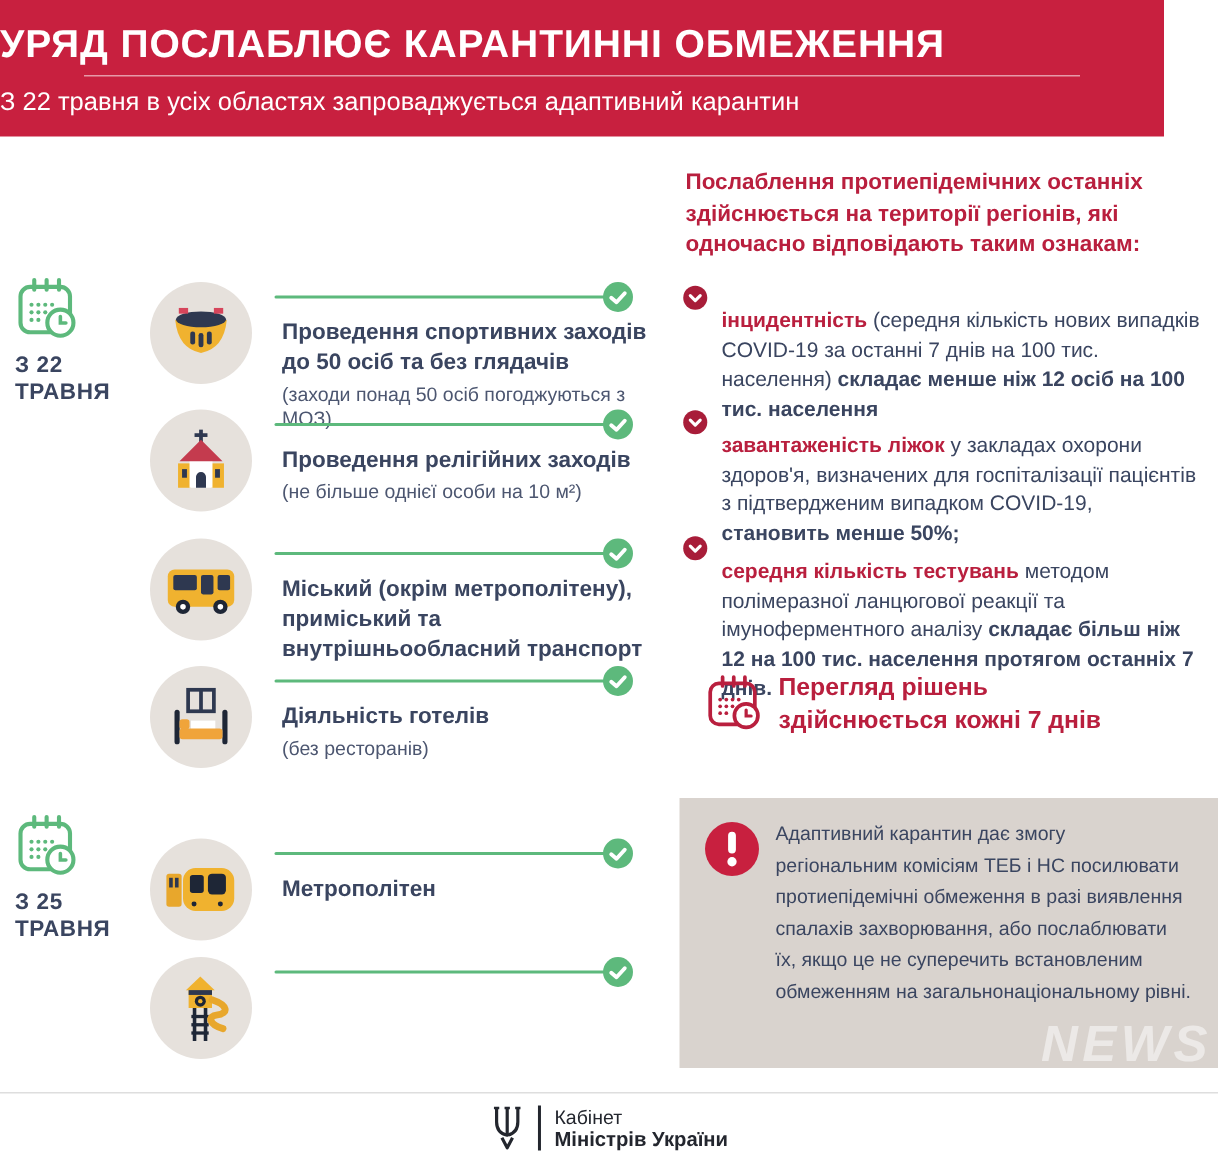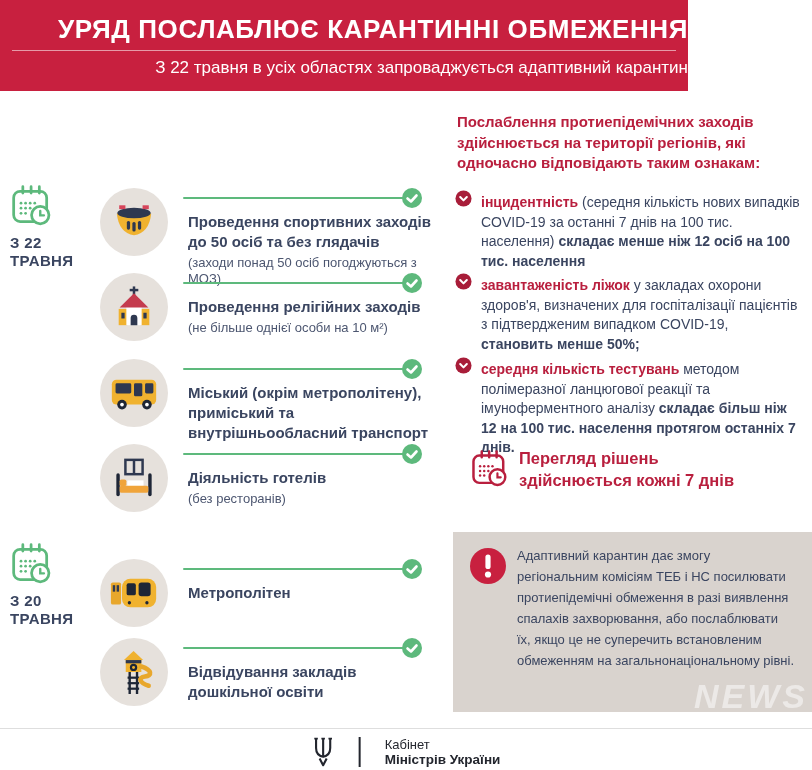--- a/index.html
+++ b/index.html
@@ -1,20 +1,20 @@
 <!DOCTYPE html>
 <html lang="uk" style="--red: #c8203f; --crimson: #b91f3e; --navy: #3a4560; --green: #5db97c; --yellow: #f0b22f; --circle-bg: #e6e1dc; --box-bg: #d9d3ce;"><head>
 <meta charset="utf-8">
 <style>
   html,body{margin:0;padding:0;background:#fff;}
   #page{position:relative;width:812px;height:770px;background:#fff;overflow:hidden;
         font-family:"Liberation Sans","DejaVu Sans",sans-serif;color:var(--navy,#3a4560);}
 
   
-  .header{position:absolute;left:0;top:0;width:688px;height:91px;background:var(--red,#c8203f);text-align:right;}
+  .header{position:absolute;left:0;top:0;width:776px;height:91px;background:var(--red,#c8203f);text-align:left;}
   .header h1{margin:0;padding-top:14px;font-size:26px;line-height:30px;font-weight:700;color:#fff;letter-spacing:.6px;}
   .header .rule{width:664px;height:1px;background:rgba(255,255,255,.55);margin:6px auto 0;}
   .header .sub{margin-top:7px;font-size:17px;color:#fff;font-weight:400;}
 
   
   .left-title{position:absolute;left:16px;top:108px;font-size:19px;line-height:25px;font-weight:700;
               color:var(--navy,#3a4560);letter-spacing:.2px;}
   .cal-group{position:absolute;left:10px;width:96px;text-align:left;color:var(--green,#5db97c);}
   .cal-group .dates{margin-top:3px;font-size:15px;line-height:18px;font-weight:700;color:var(--navy,#3a4560);letter-spacing:.4px;}
   .item{position:absolute;left:100px;width:340px;height:82px;}
@@ -25,37 +25,37 @@
   .connector .check{position:absolute;right:0;top:-1px;width:22px;height:22px;}
   .item-text{position:absolute;left:88px;top:24px;width:255px;}
   .item-title{font-size:15px;line-height:20px;font-weight:700;color:var(--navy,#3a4560);}
   .item-note{margin-top:3px;font-size:13px;line-height:16px;font-weight:400;color:#4c5670;}
 
   
   .right-title{position:absolute;left:457px;top:112px;width:348px;font-size:15px;line-height:20.5px;
                font-weight:700;color:var(--crimson,#b91f3e);}
   .bullet{position:absolute;left:455px;width:348px;}
   .bullet .b-icon{position:absolute;left:0;top:1px;width:17px;height:17px;}
-  .bullet-text{margin:4px 0 0 26px;font-size:14px;line-height:19.5px;color:var(--navy,#3a4560);}
+  .bullet-text{margin:15px 0 0 26px;font-size:14px;line-height:19.5px;color:var(--navy,#3a4560);}
   .bullet-text .lead{color:var(--crimson,#b91f3e);font-weight:700;}
   .bullet-text .strong{font-weight:700;}
 
   .review{position:absolute;left:470px;top:447px;color:var(--crimson,#b91f3e);}
   .review .r-icon{position:absolute;left:0;top:2px;}
   .review .r-text{margin-left:49px;font-size:16.5px;line-height:22px;font-weight:700;}
 
   .notice{position:absolute;left:453px;top:532px;width:359px;height:180px;background:var(--box-bg,#d9d3ce);}
   .notice .n-icon{position:absolute;left:16px;top:15px;}
   .notice .n-text{position:absolute;left:64px;top:13px;width:278px;font-size:13px;line-height:21px;color:var(--navy,#3a4560);}
   .watermark{position:absolute;right:4px;bottom:-4px;font-size:34px;font-weight:700;font-style:italic;
              color:rgba(255,255,255,.5);letter-spacing:3px;}
 
   
   .footer-rule{position:absolute;left:0;top:728px;width:812px;height:1px;background:#dedede;}
-  .gov-logo{position:absolute;top:736px;left:50%;transform:translateX(-50%);display:flex;align-items:center;gap:24px;color:#23262e;}
+  .gov-logo{position:absolute;top:736px;left:50%;transform:translateX(-50%);display:flex;align-items:center;gap:9px;color:#23262e;}
   .gov-logo .sep{width:2px;height:30px;background:#23262e;}
   .org{font-size:13px;line-height:15px;}
   .org .l2{font-weight:700;font-size:13.5px;}
 </style>
 </head>
 <body>
 
 <div id="page">
 
   <div class="header">
@@ -205,21 +205,21 @@
         <circle cx="12" cy="26.5" r="1.5"></circle>
           <circle cx="17" cy="26.5" r="1.5"></circle>
           <circle cx="22" cy="26.5" r="1.5"></circle>
         <circle cx="12" cy="32" r="1.5"></circle>
           <circle cx="17" cy="32" r="1.5"></circle>
       </g>
       <circle cx="33" cy="34" r="9.5" fill="#ffffff" stroke="currentColor" stroke-width="3"></circle>
       <path d="M33 29.5 v4.8 h4" stroke="currentColor" stroke-width="2.6" fill="none" stroke-linecap="round"></path>
     </svg>
     <div class="dates">
-      <div>З 20</div>
+      <div>З 25</div>
       <div>ТРАВНЯ</div>
     </div>
   </div>
 
   <div class="item" style="top:559px;">
     <div class="badge">
       <svg viewBox="0 0 52 42" width="48" height="39">
         <rect x="1" y="9" width="11" height="24" rx="2" fill="#e8a72c"></rect>
         <rect x="3" y="12" width="2.6" height="7" fill="#2e3850"></rect>
           <rect x="7.2" y="12" width="2.6" height="7" fill="#2e3850"></rect>
@@ -258,26 +258,23 @@
         <path d="M32 20 C44 24 44 30 36 31 C28 32 30 38 40 41" fill="none" stroke="#e8a72c" stroke-width="5" stroke-linecap="round"></path>
       </svg>
     </div>
     <div class="connector">
       <div class="line"></div>
       <svg class="check" viewBox="0 0 22 22">
         <circle cx="11" cy="11" r="10" fill="#5db97c"></circle>
         <path d="M6.5 11.5 L10 14.5 L15.5 8.5" stroke="#fff" stroke-width="2.6" fill="none" stroke-linecap="round" stroke-linejoin="round"></path>
       </svg>
     </div>
-    <div class="item-text">
-      <div class="item-title">Відвідування закладів дошкільної освіти</div>
-    </div>
-  </div>
-
-  <div class="right-title">Послаблення протиепідемічних заходів здійснюється на території регіонів, які одночасно відповідають таким ознакам:</div>
+  </div>
+
+  <div class="right-title">Послаблення протиепідемічних останніх здійснюється на території регіонів, які одночасно відповідають таким ознакам:</div>
 
   <div class="bullet" style="top:189px;">
     <svg class="b-icon" viewBox="0 0 18 18">
       <circle cx="9" cy="9" r="8.5" fill="#a81d39"></circle>
       <path d="M5.5 7.5 L9 11 L12.5 7.5" stroke="#fff" stroke-width="2.2" fill="none" stroke-linecap="round" stroke-linejoin="round"></path>
     </svg>
     <p class="bullet-text"><span class="lead">інцидентність</span> <span>(середня кількість нових випадків COVID-19 за останні 7 днів на 100 тис. населення)</span> <span class="strong">складає менше ніж 12 осіб на 100 тис. населення</span></p>
   </div>
 
   <div class="bullet" style="top:272px;">

